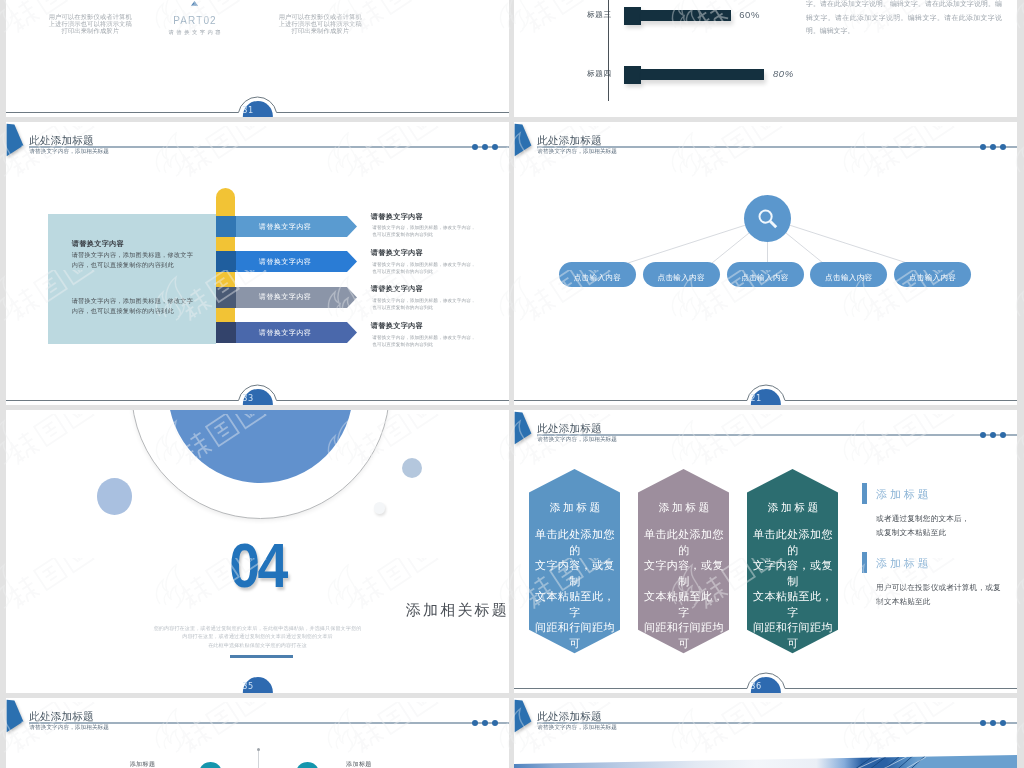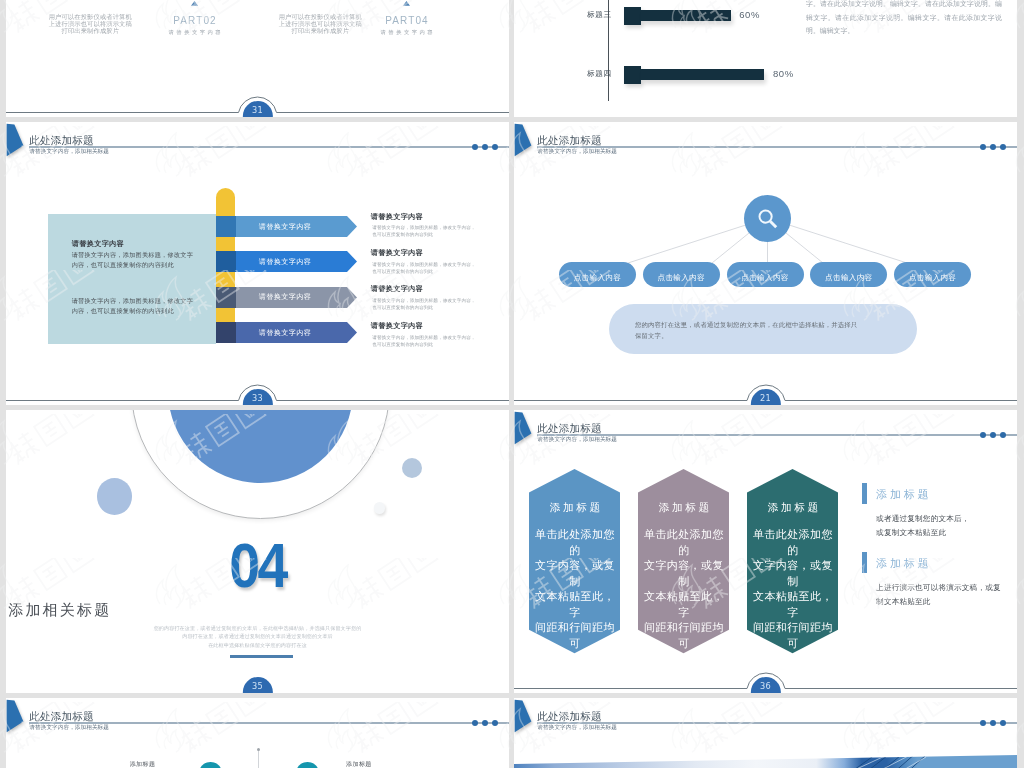--- a/index.html
+++ b/index.html
@@ -17,21 +17,21 @@
   .hdr-sub { position:absolute; left:23.3px; top:26.6px; font-size:5.6px; color:#5c6d7d;
              line-height:5.6px; letter-spacing:.1px; white-space:nowrap; }
   .dots { position:absolute; top:21.7px; right:11px; }
   .dots i { display:inline-block; width:6px; height:6px; border-radius:50%;
             background:#2e6ba8; margin-left:4px; vertical-align:top; }
 
   
   .foot { position:absolute; left:0; bottom:0; width:100%; height:22px; z-index:20; }
   .pnum { position:absolute; left:50%; bottom:0px; transform:translateX(-50%);
           width:30.3px; height:16.3px; background:#2e6ab0; border-radius:16px 16px 0 0;
-          color:#cfe2f5; font-size:8.2px; text-align:center; line-height:19.8px;
+          color:#cfe2f5; font-size:8.2px; text-align:left; line-height:19.8px;
           letter-spacing:.4px; font-family:"DejaVu Sans",sans-serif; }
 
   .wm-layer { position:absolute; left:0; top:0; width:1024px; height:768px;
               pointer-events:none; z-index:50; }
 
   
   .cjk { font-family:"DejaVu Sans","Liberation Sans",sans-serif; }
 
   
   .s31-col { position:absolute; top:179.1px; width:105px; text-align:center; }
@@ -96,21 +96,21 @@
               box-shadow:0 2px 4px rgba(0,0,0,.07); }
   .s35-disc { position:absolute; left:162px; top:-112px; width:185px; height:185px;
               border-radius:50%; background:#6191cd; }
   .s35-dot  { position:absolute; border-radius:50%; }
   .s35-dot-w { box-shadow:1px 2px 3px rgba(0,0,0,.12); }
   .s35-num  { position:absolute; left:0; top:123px; width:503px; text-align:center;
               font-size:63px; font-weight:bold; color:#2273bb; letter-spacing:-3px;
               font-family:"Liberation Sans",sans-serif; line-height:64px;
               transform:scaleX(0.88); transform-origin:251.5px 0;
               text-shadow:2px 3px 3px rgba(0,0,0,.2); }
-  .s35-title{ position:absolute; left:0; top:192.5px; width:503px; text-align:left;
+  .s35-title{ position:absolute; left:0; top:192.5px; width:503px; text-align:right;
               font-size:15px; line-height:15px; color:#4b5057; letter-spacing:2.2px;
               text-indent:2.2px; }
   .s35-desc { position:absolute; left:0; top:214px; width:503px; text-align:center; }
   .s35-desc div { font-size:5.1px; color:#b9bfc5; line-height:8.3px; letter-spacing:.1px; }
   .s35-underline { position:absolute; left:224.2px; top:244.7px; width:63px; height:3.3px;
                    background:#4d7fae; }
 
   
   .s36-hex  { position:absolute; top:59.4px; width:91px; }
   .s36-hh   { position:absolute; left:0; top:33px; width:91px; text-align:center;
@@ -151,27 +151,20 @@
       <svg class="s31-arrow" width="7" height="4.8" viewBox="0 0 7 4.8">
           <polygon points="3.5,0 7,4.8 0,4.8" fill="#4e82b4"></polygon>
         </svg>
       <div class="s31-pt">PART02</div>
       <div class="s31-ps cjk">请替换文字内容</div>
     </div>
     <div class="s31-col" style="left:261.8px;">
       <div class="s31-t cjk">用户可以在投影仪或者计算机</div>
       <div class="s31-t cjk">上进行演示也可以将演示文稿</div>
       <div class="s31-t cjk">打印出来制作成胶片</div>
-    </div>
-    <div class="s31-part" style="left:345.5px;">
-      <svg class="s31-arrow" width="7" height="4.8" viewBox="0 0 7 4.8">
-          <polygon points="3.5,0 7,4.8 0,4.8" fill="#4e82b4"></polygon>
-        </svg>
-      <div class="s31-pt">PART04</div>
-      <div class="s31-ps cjk">请替换文字内容</div>
     </div>
     <div class="foot">
       <svg width="503" height="22" viewBox="0 0 503 22">
         <path d="M0,17.5 L232.5,17.5 A19.4,19.4 0 0,1 270.5,17.5 L503,17.5" fill="none" stroke="#6e7a83" stroke-width="1"></path>
       </svg>
       <div class="pnum">31</div>
     </div>
   </div>
 
   <div class="slide" style="left:514px; top:-166px;">
@@ -180,21 +173,21 @@
       <div class="s32-row" style="top:173px;">
         <div class="s32-cat cjk">标题三</div>
         <div class="s32-cap"></div>
         <div class="s32-bar" style="width:90.2px;"></div>
         <div class="s32-val" style="left:209.2px;">60%</div>
       </div>
       <div class="s32-row" style="top:232px;">
         <div class="s32-cat cjk">标题四</div>
         <div class="s32-cap"></div>
         <div class="s32-bar" style="width:122.9px;"></div>
-        <div class="s32-val" style="left:242.9px;">80%</div>
+        <div class="s32-val" style="left:242.9px;font-style:italic;">80%</div>
       </div>
     </div>
     <div class="s32-para cjk">字。请在此添加文字说明。编辑文字。请在此添加文字说明。编辑文字。请在此添加文字说明。编辑文字。请在此添加文字说明。编辑文字。</div>
   </div>
 
   <div class="slide" style="left:6px; top:122px;">
     <div class="shdr">
       <svg class="tri" width="20" height="38" viewBox="0 0 20 38">
         <polygon points="0.6,1.7 8.4,2.6 17.4,23.4 0.7,34.3" fill="#2b70b0"></polygon>
       </svg>
@@ -299,24 +292,20 @@
         <line x1="15.2" y1="15.2" x2="21.2" y2="21.2" stroke="#f0f7fd" stroke-width="2.9" stroke-linecap="butt"></line>
       </svg>
     </div>
 
     <div class="s34-pill" style="left:44.9px;"><span class="cjk">点击输入内容</span></div>
     <div class="s34-pill" style="left:128.7px;"><span class="cjk">点击输入内容</span></div>
     <div class="s34-pill" style="left:212.5px;"><span class="cjk">点击输入内容</span></div>
     <div class="s34-pill" style="left:296.3px;"><span class="cjk">点击输入内容</span></div>
     <div class="s34-pill" style="left:380.1px;"><span class="cjk">点击输入内容</span></div>
 
-    <div class="s34-note">
-      <div class="cjk">您的内容打在这里，或者通过复制您的文本后，在此框中选择粘贴，并选择只</div>
-      <div class="cjk">保留文字。</div>
-    </div>
 
     <div class="foot">
       <svg width="504" height="22" viewBox="0 0 504 22">
         <path d="M0,17.5 L233,17.5 A19.4,19.4 0 0,1 271,17.5 L504,17.5" fill="none" stroke="#6e7a83" stroke-width="1"></path>
       </svg>
       <div class="pnum">21</div>
     </div>
   </div>
 
   <div class="slide" style="left:6px; top:410px;">
@@ -393,21 +382,21 @@
 
     <div class="s36-side" style="top:72.8px;">
       <div class="s36-bar"></div>
       <div class="s36-sh cjk">添加标题</div>
       <div class="s36-st cjk">或者通过复制您的文本后，</div>
       <div class="s36-st cjk">或复制文本粘贴至此</div>
     </div>
     <div class="s36-side" style="top:142.2px;">
       <div class="s36-bar"></div>
       <div class="s36-sh cjk">添加标题</div>
-      <div class="s36-st cjk">上进行演示也可以将演示文稿，或复</div>
+      <div class="s36-st cjk">用户可以在投影仪或者计算机，或复</div>
       <div class="s36-st cjk">制文本粘贴至此</div>
     </div>
 
     <div class="foot">
       <svg width="504" height="22" viewBox="0 0 504 22">
         <path d="M0,17.5 L233,17.5 A19.4,19.4 0 0,1 271,17.5 L504,17.5" fill="none" stroke="#6e7a83" stroke-width="1"></path>
       </svg>
       <div class="pnum">36</div>
     </div>
   </div>

